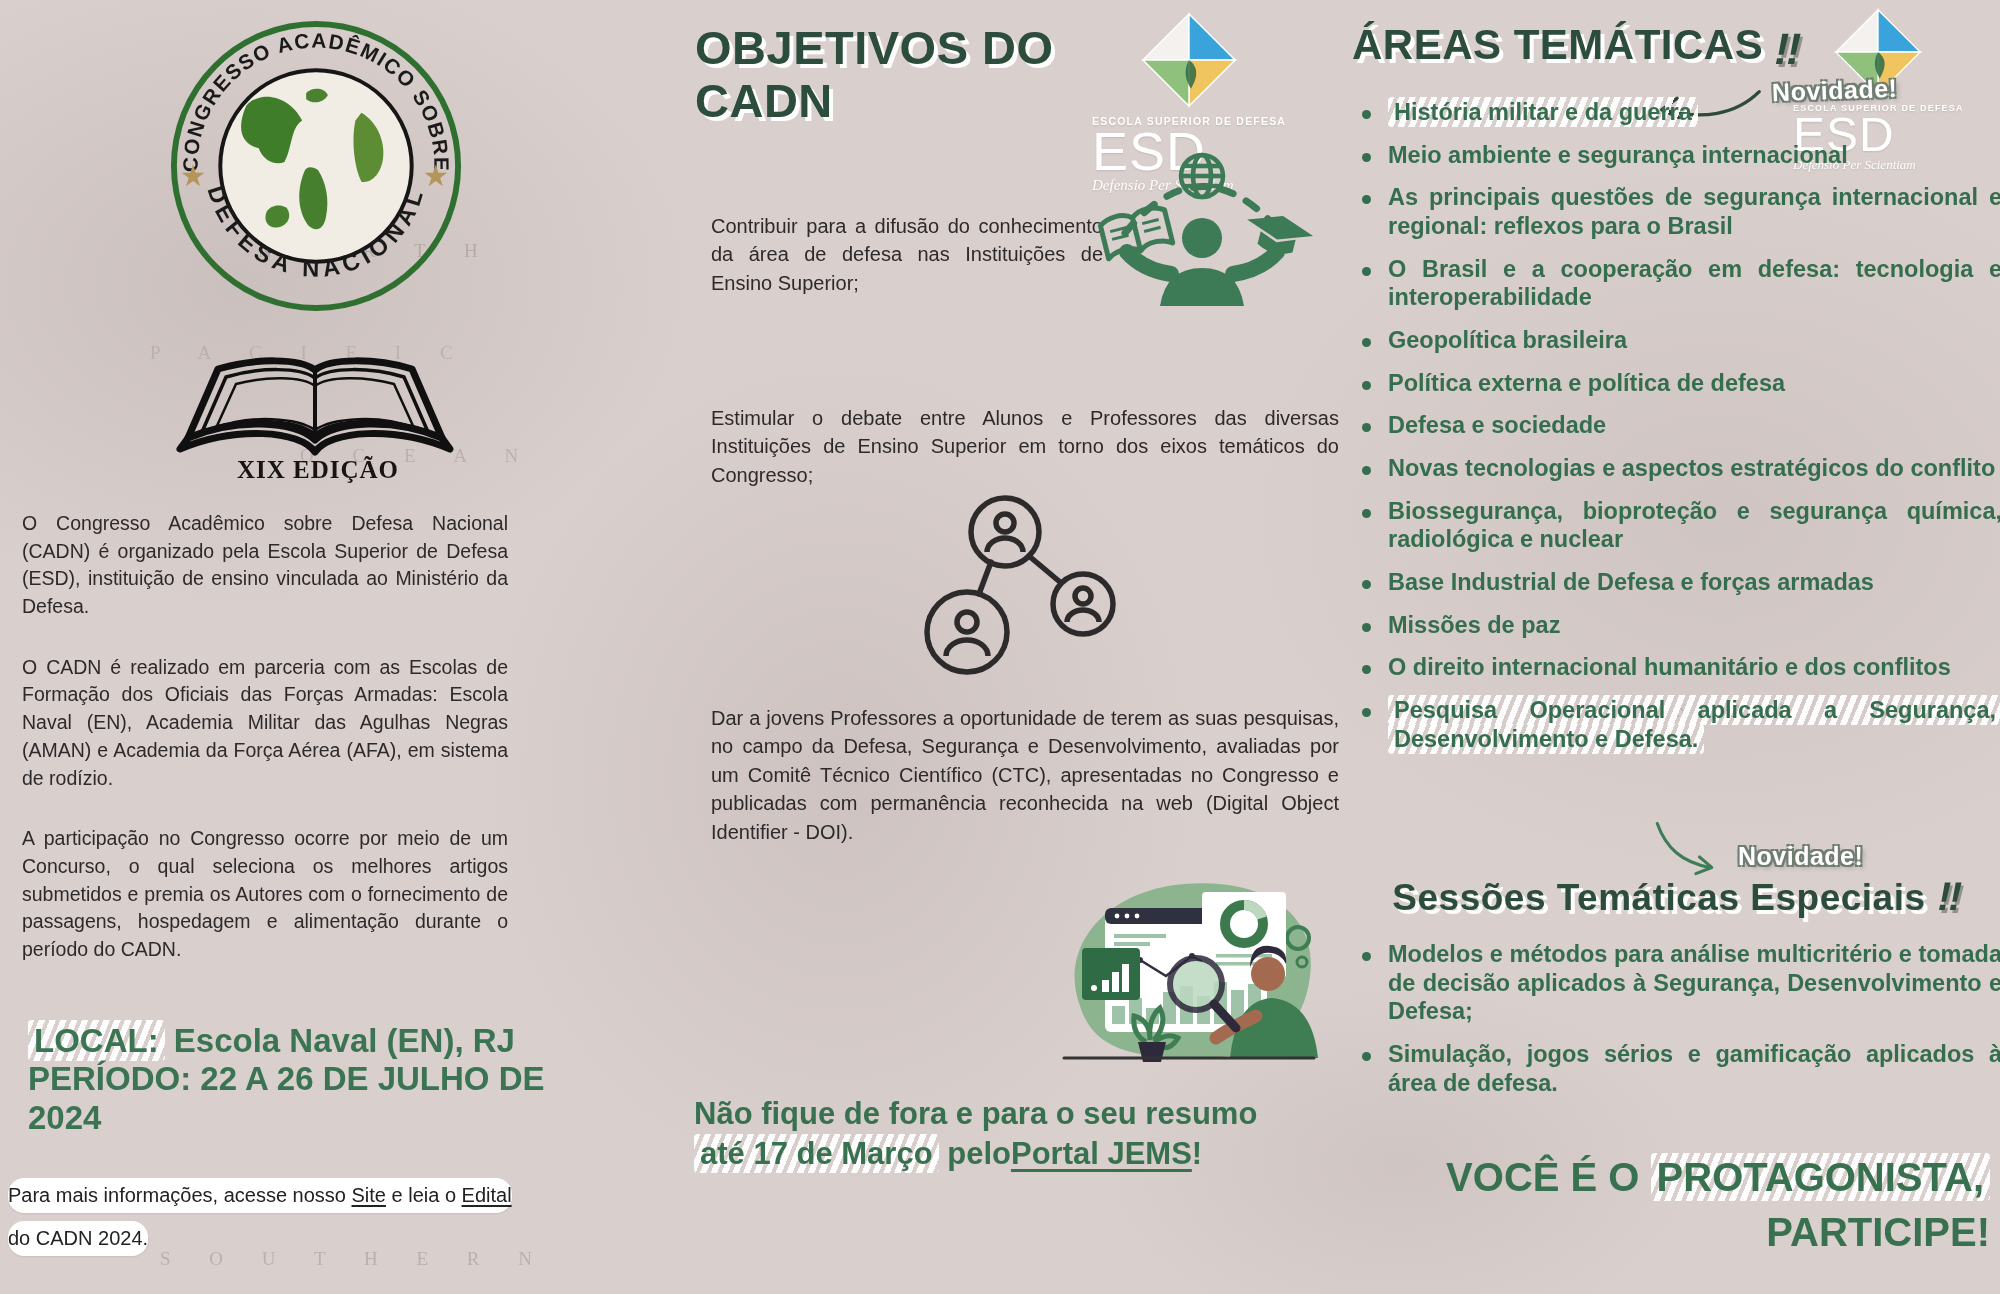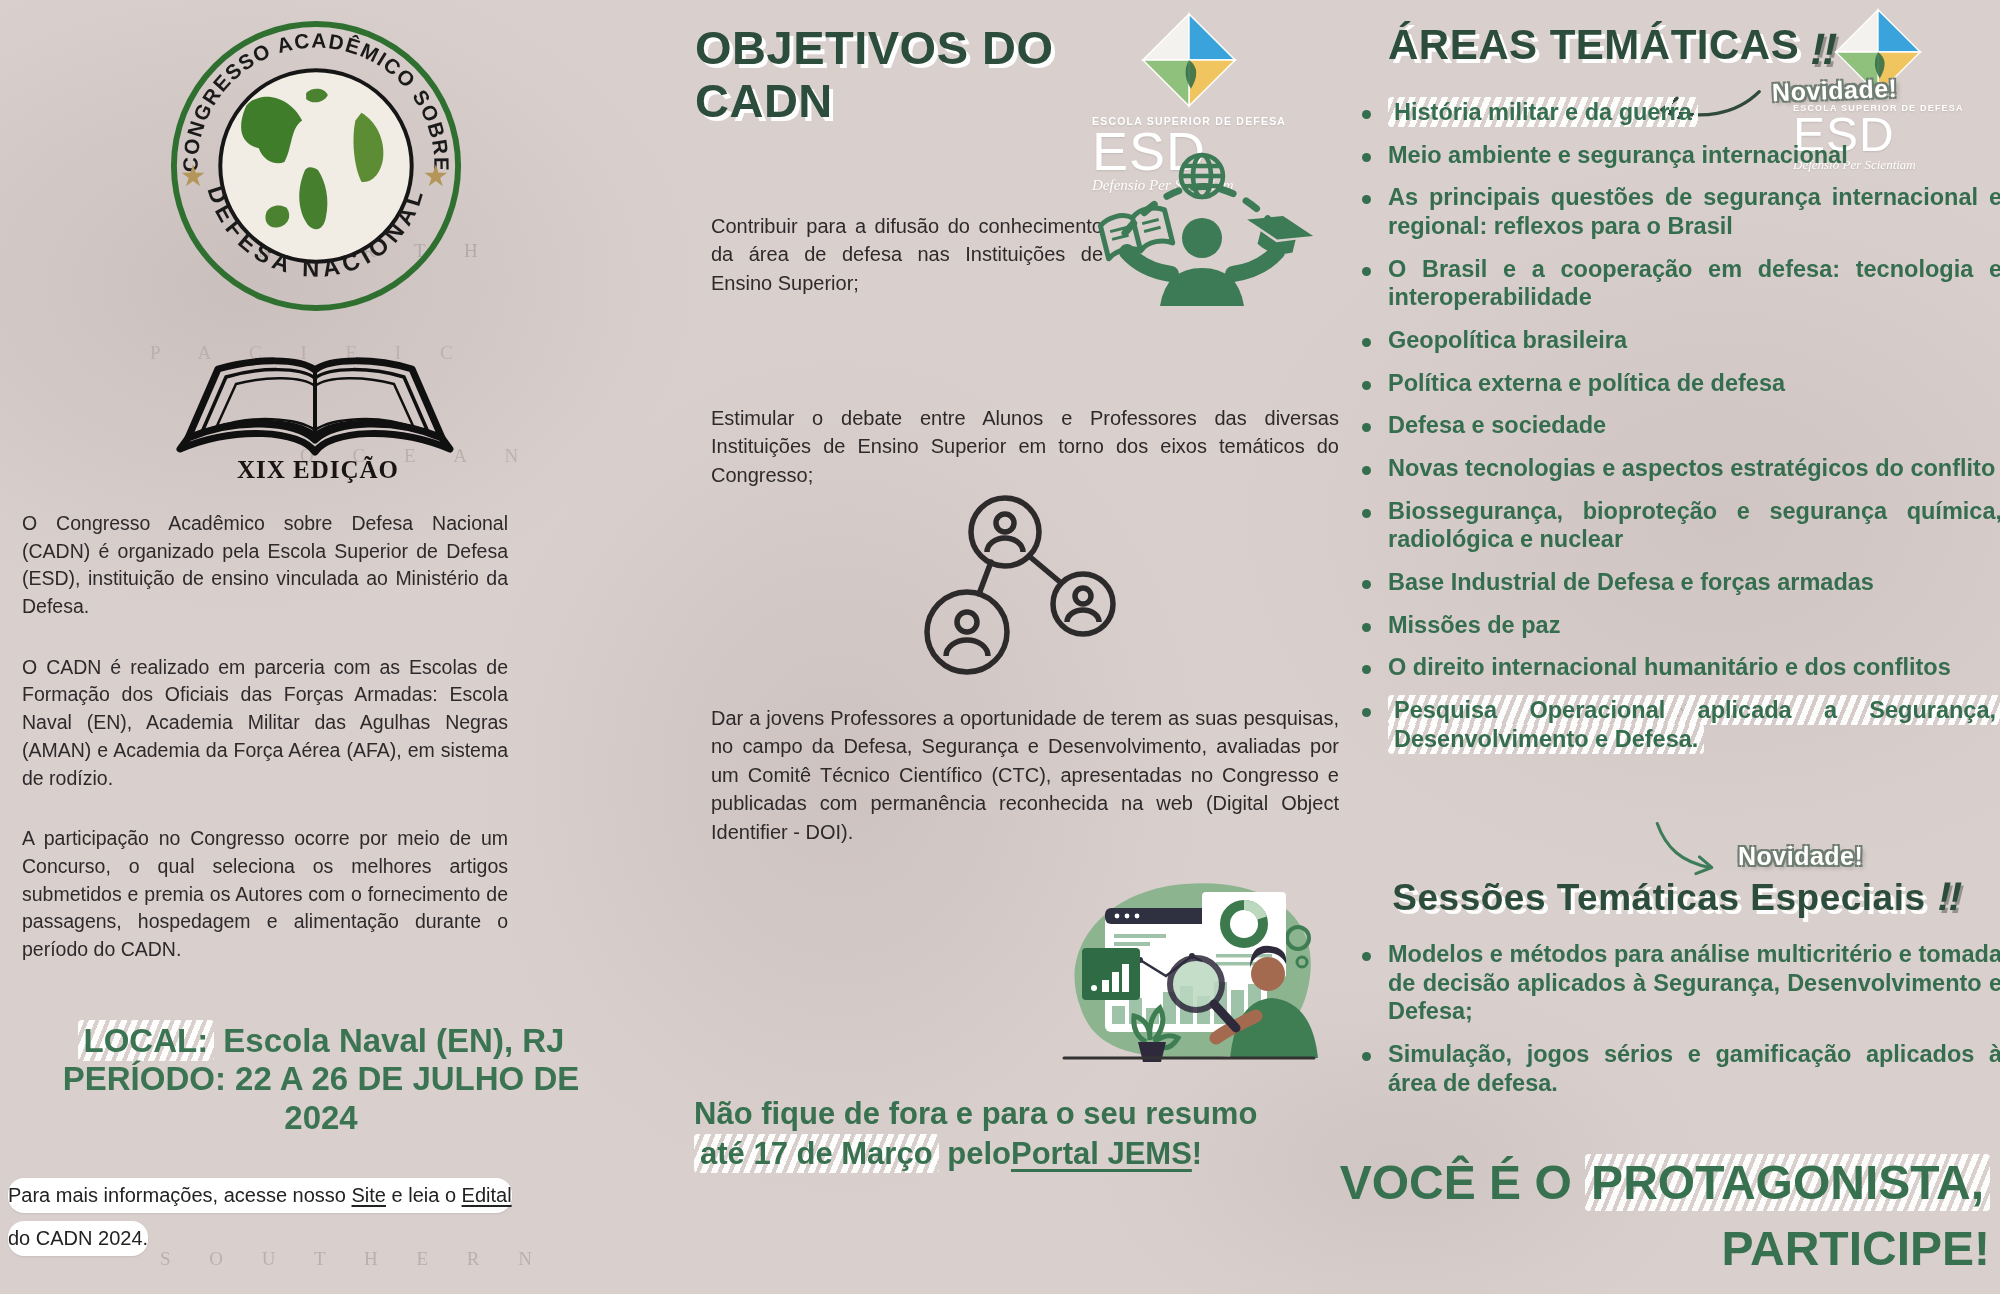--- a/index.html
+++ b/index.html
@@ -13,21 +13,21 @@
       radial-gradient(ellipse 500px 300px at 70% 90%, rgba(168,156,153,.20), transparent 60%),
       #d9cfcd;
   }
   .abs{position:absolute;}
   .map-label{position:absolute; color:#8f827f; opacity:.42; font-size:19px; letter-spacing:17px;
     font-family:"Liberation Serif","DejaVu Serif",serif;}
   
   .para{color:#2e2a2b; font-size:19.5px; line-height:1.42; text-align:justify; margin:0 0 33px 0;}
   #edition{font-family:"Liberation Serif","DejaVu Serif",serif; font-weight:700; font-size:25px;
     letter-spacing:1px; color:#171413; text-align:center;}
-  #event-block{color:#3a7452; font-weight:700; font-size:33px; line-height:1.16; text-align:center;}
+  #event-block{color:#3a7452; font-weight:700; font-size:33px; line-height:1.16; text-align:left;}
   .scribble{background-image:repeating-linear-gradient(112deg, rgba(255,255,255,.95) 0 6px, rgba(255,255,255,0) 6px 10px);
     padding:2px 6px; border-radius:4px; -webkit-box-decoration-break:clone; box-decoration-break:clone;}
   .pill{background:#fff; border-radius:16px; padding:6px 0; font-size:20px; color:#222;
     width:max-content; margin-bottom:8px; box-shadow:0 1px 2px rgba(0,0,0,.08);}
   .pill a{color:#222; text-decoration:underline; text-underline-offset:3px; cursor:pointer;}
   
   .big-title{font-weight:700; color:#2c4c3c; text-shadow:4px 4px 0 rgba(255,255,255,.95); letter-spacing:.5px;}
   #mid-title{font-size:47px; line-height:1.12;}
   #areas-title-row{display:flex; align-items:flex-start;}
   #areas-title{font-size:42px; line-height:1;}
@@ -39,21 +39,21 @@
   #cta{color:#37714f; font-weight:700; font-size:31px; line-height:1.28;}
   .cta-link{text-decoration:underline; text-underline-offset:5px; cursor:pointer; color:#37714f;}
   
   .green-list{list-style:none; margin:0; padding:0;}
   .green-list li{position:relative; padding-left:36px; color:#356e4e; font-weight:700;
     font-size:23.5px; line-height:1.22; margin-bottom:14px; text-align:justify;}
   .green-list li::before{content:""; position:absolute; left:10px; top:12px; width:9px; height:9px;
     border-radius:50%; background:#356e4e;}
   .novelty{color:#fff; font-weight:700; font-size:25px; letter-spacing:.5px;
     text-shadow:-2px -2px 0 #6f7d72, 2px -2px 0 #6f7d72, -2px 2px 0 #6f7d72, 2px 2px 0 #6f7d72, 3px 3px 5px rgba(0,0,0,.25);}
-  #protagonist{color:#37714f; font-weight:700; font-size:48px; line-height:1.38; text-align:right;}
+  #protagonist{color:#37714f; font-weight:700; font-size:40px; line-height:1.38; text-align:right;}
   
   .esd{display:flex; align-items:center; gap:7px;flex-direction:column;}
   .esd-text{display:flex; flex-direction:column; align-items:flex-start;}
   .esd-org{font-size:10.5px; letter-spacing:1.2px; color:#fff; font-weight:700; white-space:nowrap;
     text-shadow:0 1px 2px rgba(0,0,0,.12);}
   .esd-acronym{font-size:54px; font-weight:400; color:#fff; line-height:.92; letter-spacing:1px;
     text-shadow:0 1px 2px rgba(0,0,0,.10);}
   .esd-motto{font-family:"Liberation Serif","DejaVu Serif",serif; font-style:italic; font-size:15px;
     color:#fff; white-space:nowrap; text-shadow:0 1px 2px rgba(0,0,0,.12);}
   .esd.sm .esd-acronym{font-size:48px;}
@@ -260,21 +260,21 @@
     </svg>
   </div>
 
   <div id="cta" class="abs" style="left:694px;top:1094px;width:648px;">
     <div>Não fique de fora e para o seu resumo</div>
     <div>
       <span class="scribble">até 17 de Março</span><span> pelo</span><span class="cta-link">Portal JEMS</span><span>!</span>
     </div>
   </div>
 
-  <div id="areas-title-row" class="abs" style="left:1352px;top:24px;margin-left:36px;">
+  <div id="areas-title-row" class="abs" style="left:1352px;top:24px;">
     <span id="areas-title" class="big-title">ÁREAS TEMÁTICAS</span>
     <span class="bang" style="font-size:44px;">‼</span>
   </div>
 
   <div class="abs esd sm" style="left:1793px;top:8px;">
     <svg viewBox="0 0 100 100" width="88" height="88">
       <polygon points="50,2 50,50 2,50" fill="#f4f2ee" stroke="#fff" stroke-width="1.5"></polygon>
       <polygon points="50,2 98,50 50,50" fill="#3aa3db" stroke="#fff" stroke-width="1.5"></polygon>
       <polygon points="98,50 50,98 50,50" fill="#f0c45f" stroke="#fff" stroke-width="1.5"></polygon>
       <polygon points="50,98 2,50 50,50" fill="#8fc07c" stroke="#fff" stroke-width="1.5"></polygon>

